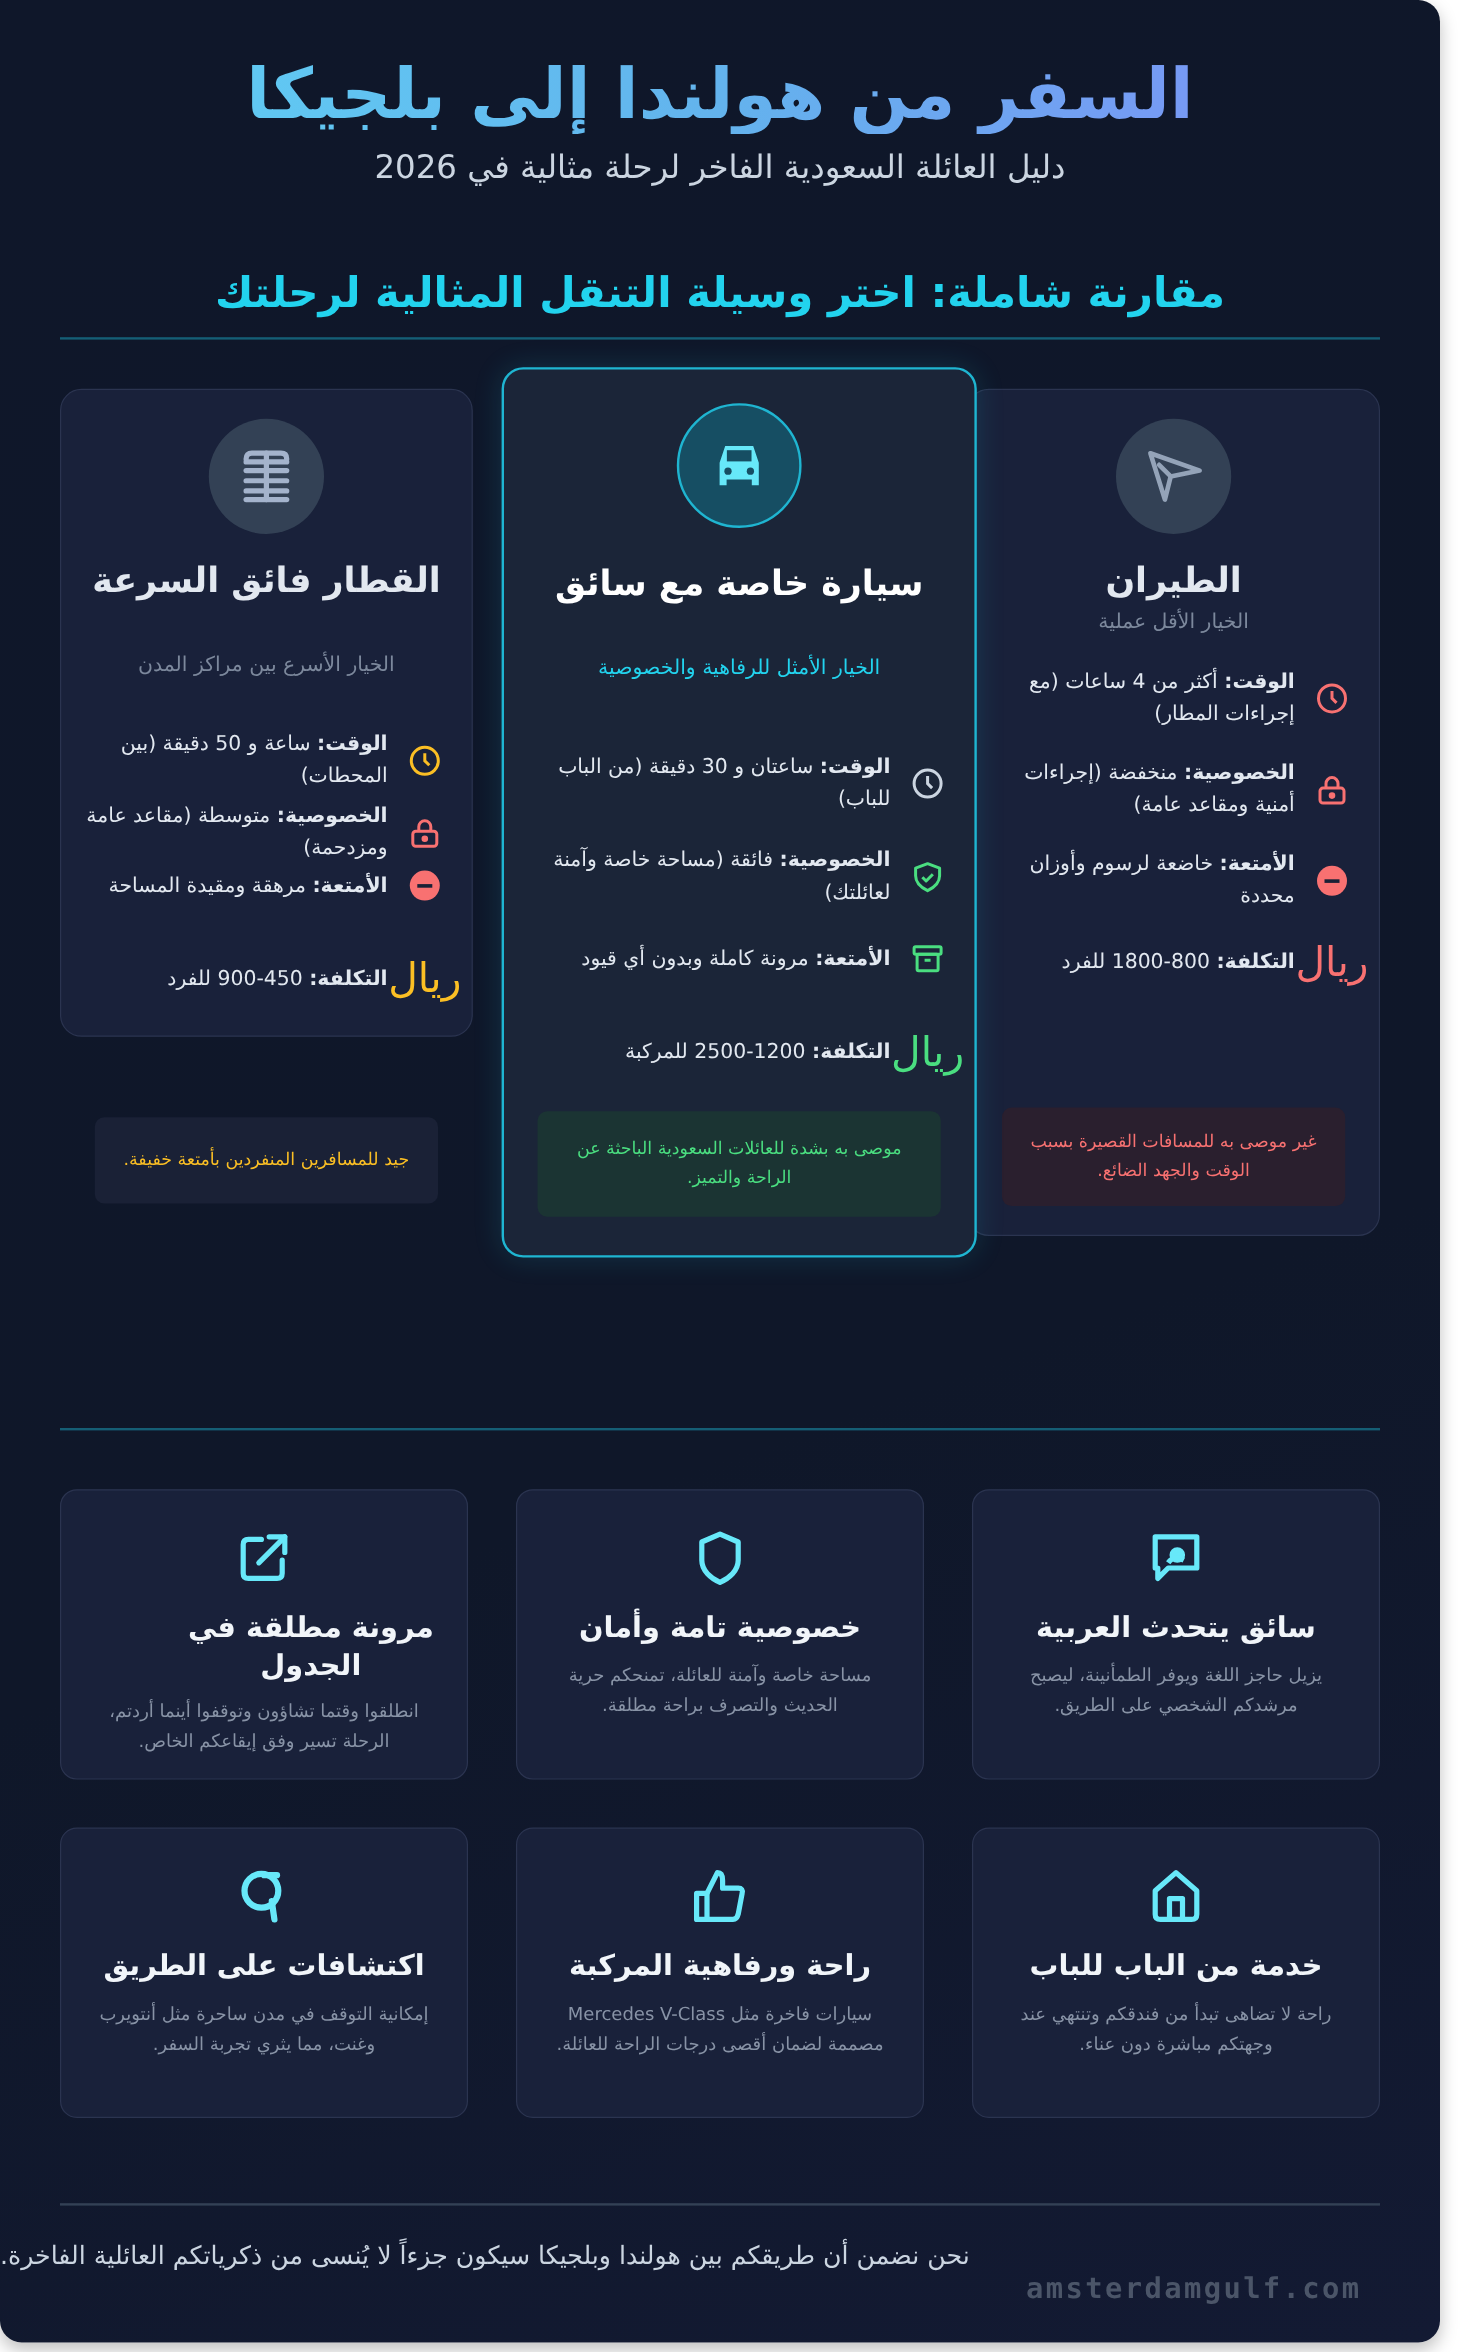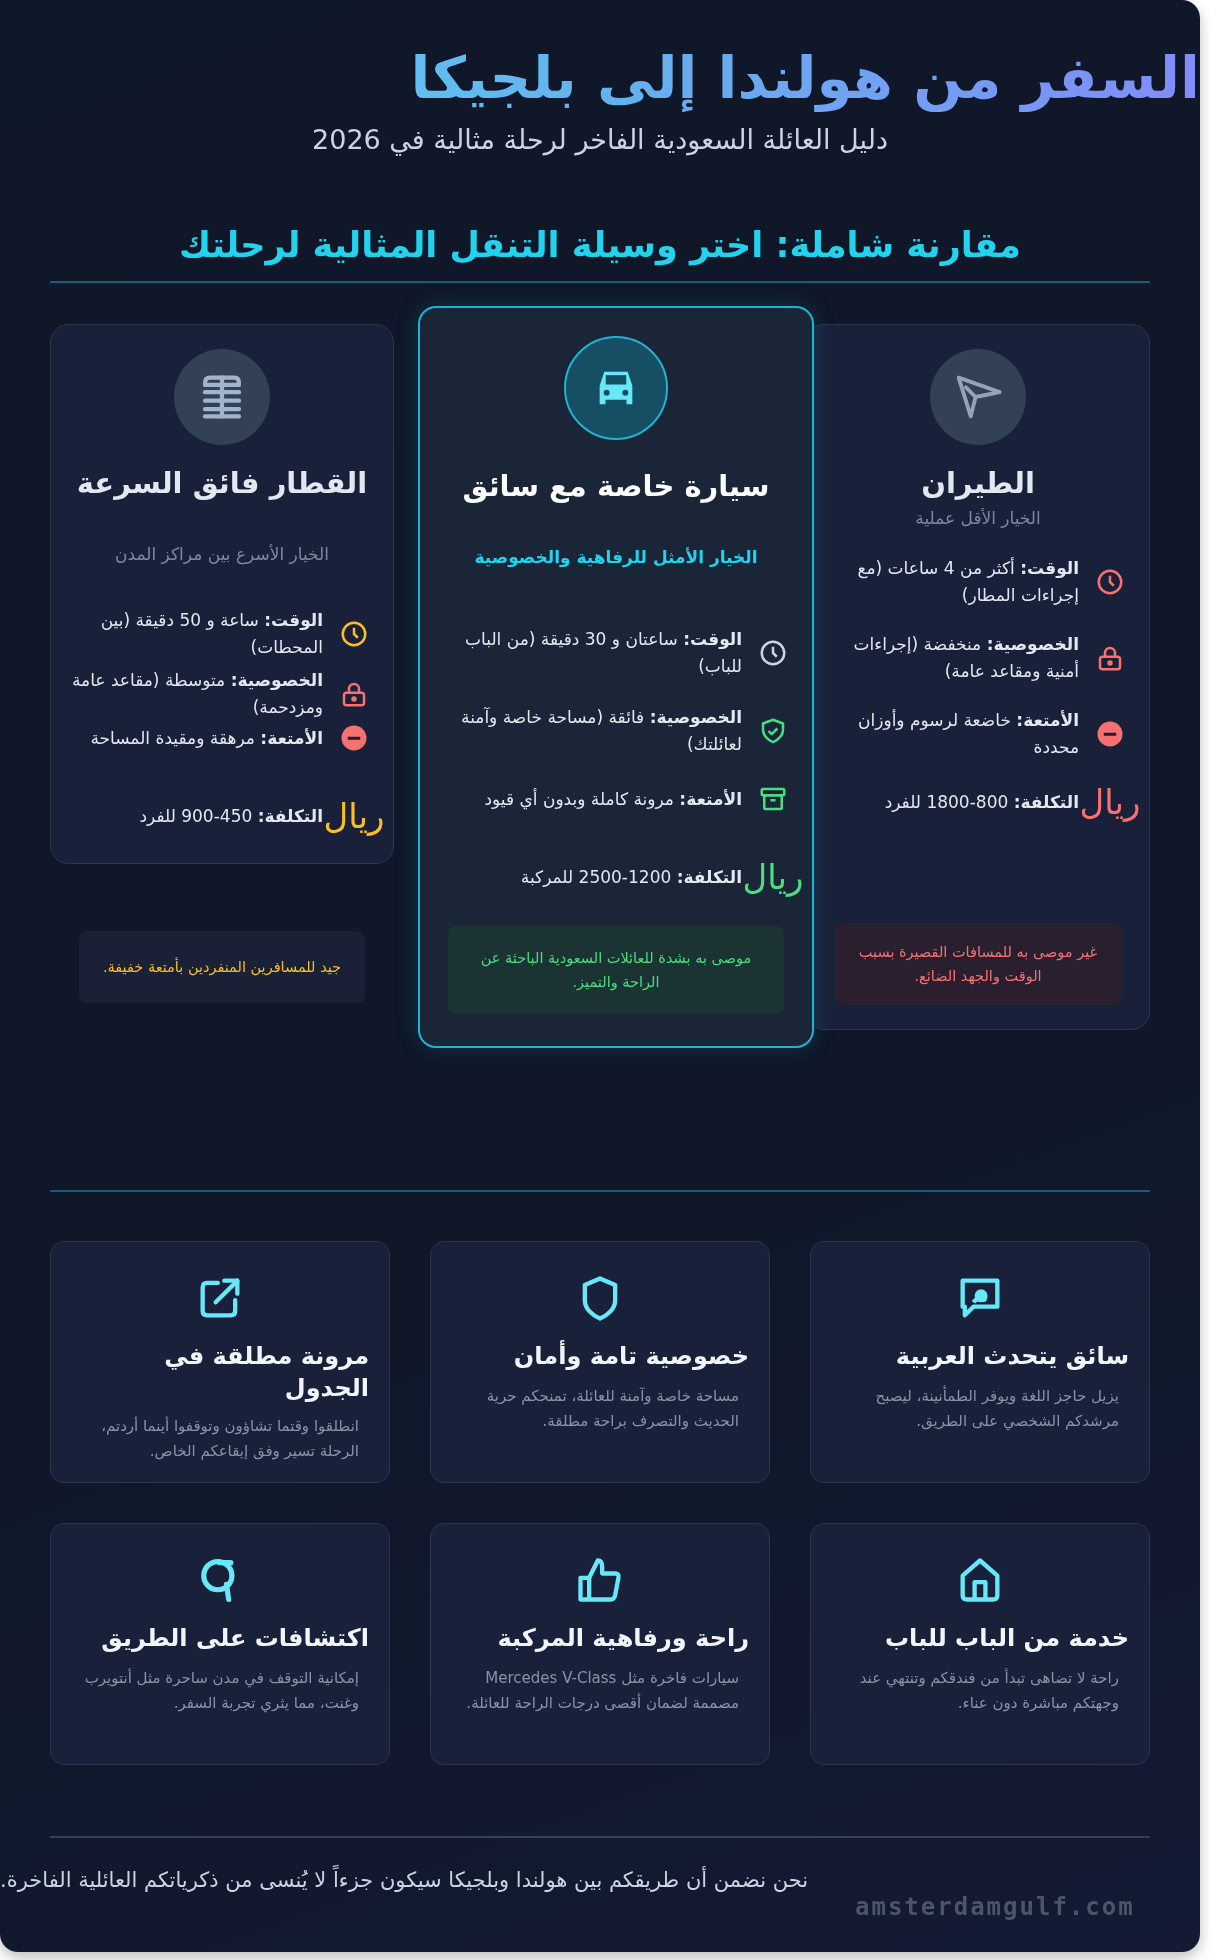--- a/index.html
+++ b/index.html
@@ -1,40 +1,40 @@
 <!DOCTYPE html>
 <html><head>
 <meta charset="utf-8">
 <style>
   *{box-sizing:border-box;margin:0;padding:0}
   html,body{width:1220px;height:1960px;background:#ffffff;overflow:hidden}
   body{font-family:"DejaVu Sans",sans-serif;direction:rtl}
   .page{position:absolute;left:0;top:0;width:1200px;height:1952px;border-radius:0 0 18px 18px;
     background:linear-gradient(160deg,#0f172a 0%,#0f1729 60%,#131a33 100%);
     box-shadow:0 6px 14px rgba(0,0,0,0.25);border-top-right-radius:18px;overflow:hidden}
-  .title{position:absolute;top:44px;left:0;width:1200px;font-size:58px;font-weight:bold;
+  .title{position:absolute;top:44px;left:0;width:1200px;text-align:center;font-size:58px;font-weight:bold;
     background:linear-gradient(90deg,#5fd3f5 0%,#63b3ed 50%,#818cf8 100%);-webkit-background-clip:text;background-clip:text;color:transparent;
     font-family:"DejaVu Sans",sans-serif}
   .subtitle{position:absolute;top:124px;left:0;width:1200px;text-align:center;font-size:27px;color:#cbd5e1}
   .sec-title{position:absolute;left:0;width:1200px;text-align:center;font-size:35px;font-weight:bold;color:#22d3ee;line-height:42px}
   .divider{position:absolute;left:50px;width:1100px;height:2px;background:#155e75}
   .card{position:absolute;border-radius:18px;background:#19213a;border:1px solid #2b3450;text-align:center}
   .card.featured{background:#1b2538;border:2px solid #1fb5d1;box-shadow:0 0 24px rgba(34,211,238,0.15)}
   .icon-circle{position:absolute;left:50%;transform:translateX(-50%);width:96px;height:96px;border-radius:50%;background:#334155;display:flex;align-items:center;justify-content:center}
   .featured .icon-circle{background:#164e63;border:2px solid #1fb5d1;width:104px;height:104px}
   .card-title{position:absolute;left:20px;right:20px;font-size:29px;font-weight:bold;color:#e2e8f0;line-height:36px}
   .featured .card-title{color:#ffffff}
   .card-sub{position:absolute;left:10px;right:10px;font-size:17px;color:#7c889c;line-height:22px}
-  .featured .card-sub{color:#22d3ee;font-weight:bold;font-size:17px;line-height:26px}
+  .featured .card-sub{color:#22d3ee;font-weight:normal;font-size:17px;line-height:26px}
   .feat{position:absolute;right:22px;left:16px;display:flex;flex-direction:row;align-items:center;gap:14px}
   .feat .ico{flex:0 0 34px;width:34px;height:34px;display:flex;align-items:center;justify-content:center}
   .feat .txt{font-size:17px;color:#e2e8f0;line-height:27px;text-align:right}
   .feat .txt b{font-weight:bold}
   .note{position:absolute;left:28px;right:28px;border-radius:8px;font-size:14.5px;line-height:24px;text-align:center;display:flex;align-items:center;justify-content:center;padding:0 14px}
-  .b-card{position:absolute;width:340px;height:242px;border-radius:14px;background:#19213a;border:1px solid #2b3450;text-align:right}
+  .b-card{position:absolute;width:340px;height:242px;border-radius:14px;background:#19213a;border:1px solid #2b3450;text-align:center}
   .b-icon{position:absolute;top:30px;left:50%;transform:translateX(-50%);width:52px;height:52px}
   .b-title{position:absolute;left:20px;right:20px;top:98px;font-size:24px;font-weight:bold;color:#f1f5f9;line-height:32px}
   .b-desc{position:absolute;left:30px;right:30px;font-size:15px;color:#8893a6;line-height:25px}
   .footer-text{position:absolute;top:1868px;left:0;width:1200px;text-align:left;font-size:21px;color:#cbd5e1}
   .watermark{position:absolute;top:1893px;left:855px;font-size:24px;font-weight:bold;color:#4b5568;letter-spacing:2px;direction:ltr;font-family:"DejaVu Sans Mono",monospace}
   .riyal{font-size:34px;font-weight:normal;line-height:34px;font-family:"DejaVu Sans",sans-serif}
 </style>
 </head>
 <body>
 

